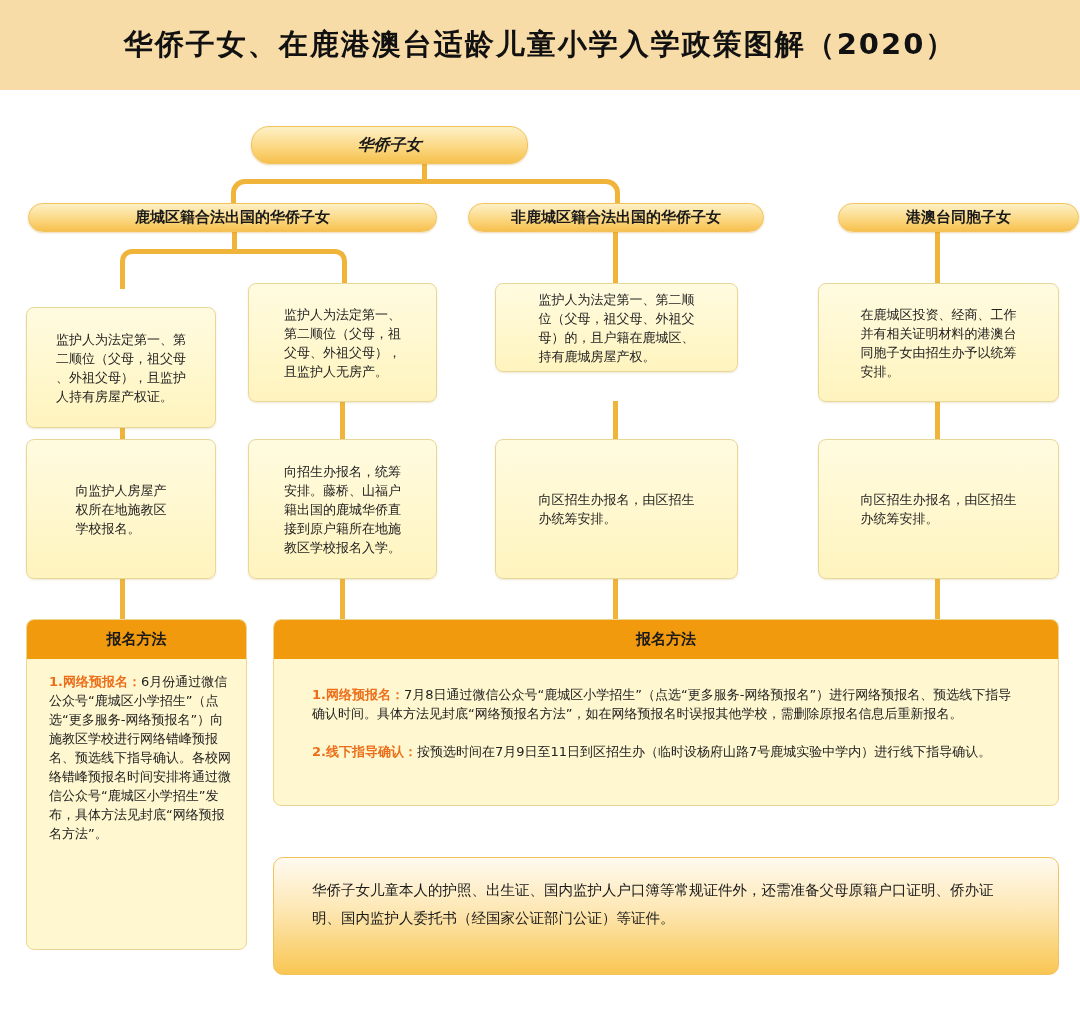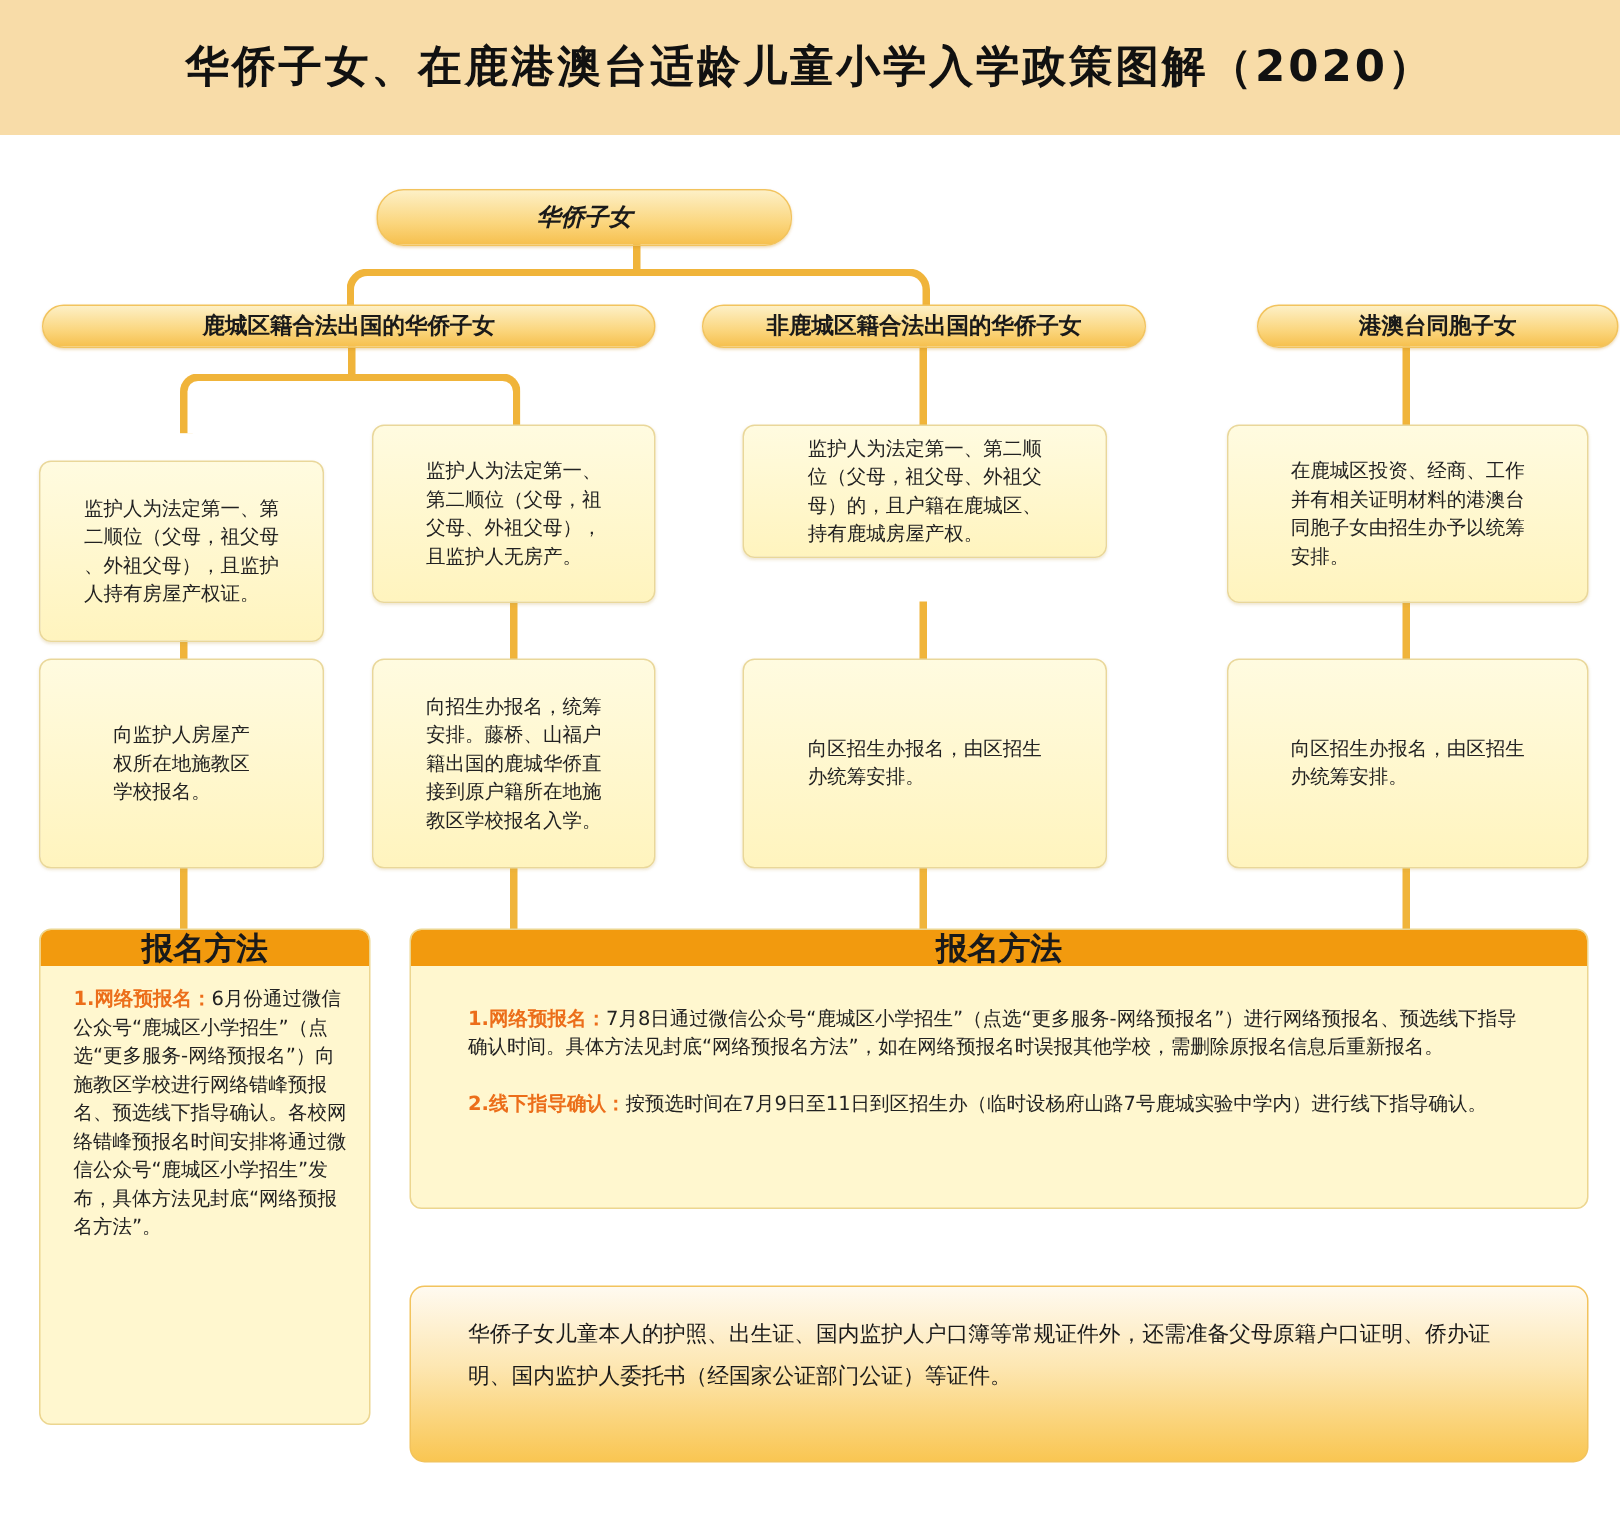--- a/index.html
+++ b/index.html
@@ -41,23 +41,23 @@
   .card .txt {
     font-size: 13px; line-height: 19px; color: #222; white-space: pre-line;
   }
 
   
   .method {
     position: absolute; border-radius: 8px; overflow: hidden;
     background: #fff7cf; border: 1.5px solid #ecd690;
   }
   .method .head {
-    height: 24px; background: #f29a0e;
+    height: 39px; background: #f29a0e;
     display: flex; align-items: center; justify-content: center;
-    font-weight: bold; font-size: 21px; color: #1a1a1a;
+    font-weight: bold; font-size: 15px; color: #1a1a1a;
   }
   .method .body { padding: 14px 20px; font-size: 13px; line-height: 19px; color: #222; }
   .method .step { margin-bottom: 19px; }
   .method .step:last-child { margin-bottom: 0; }
   .method .lbl { color: #ec6e1a; font-weight: bold; }
 
   .notice {
     position: absolute; left: 273px; top: 857px; width: 786px; height: 118px; border-radius: 10px;
     background: linear-gradient(to bottom, #fffaf0 0%, #fde7b3 45%, #f9c652 100%);
     border: 1px solid #f2c35d;

